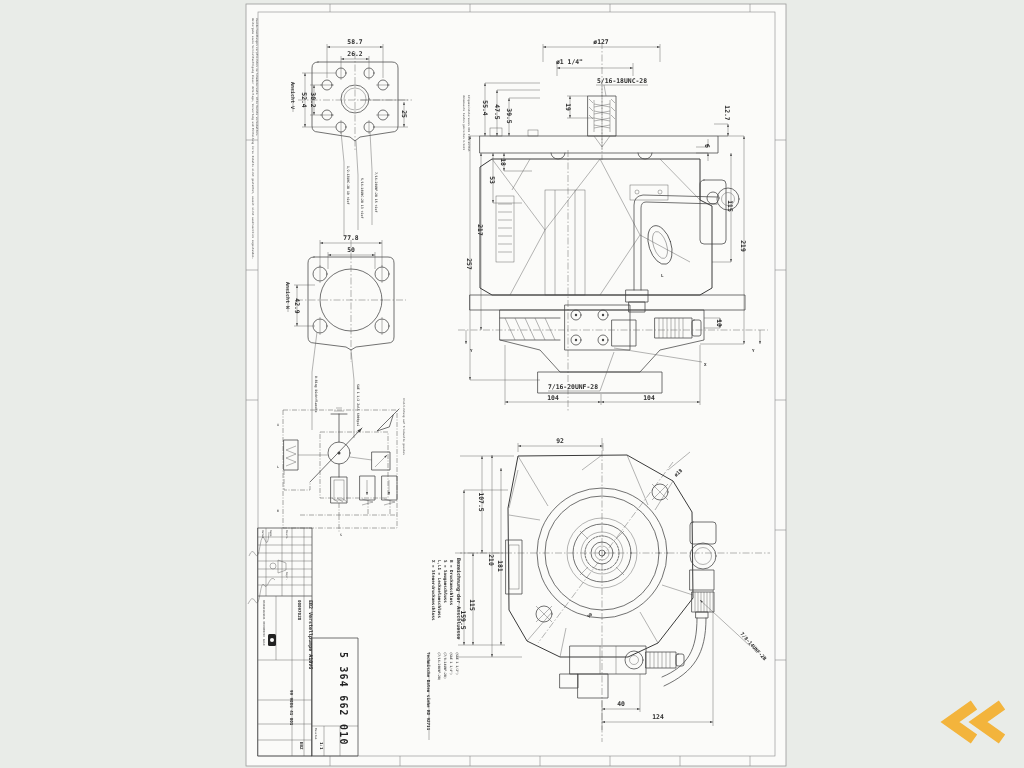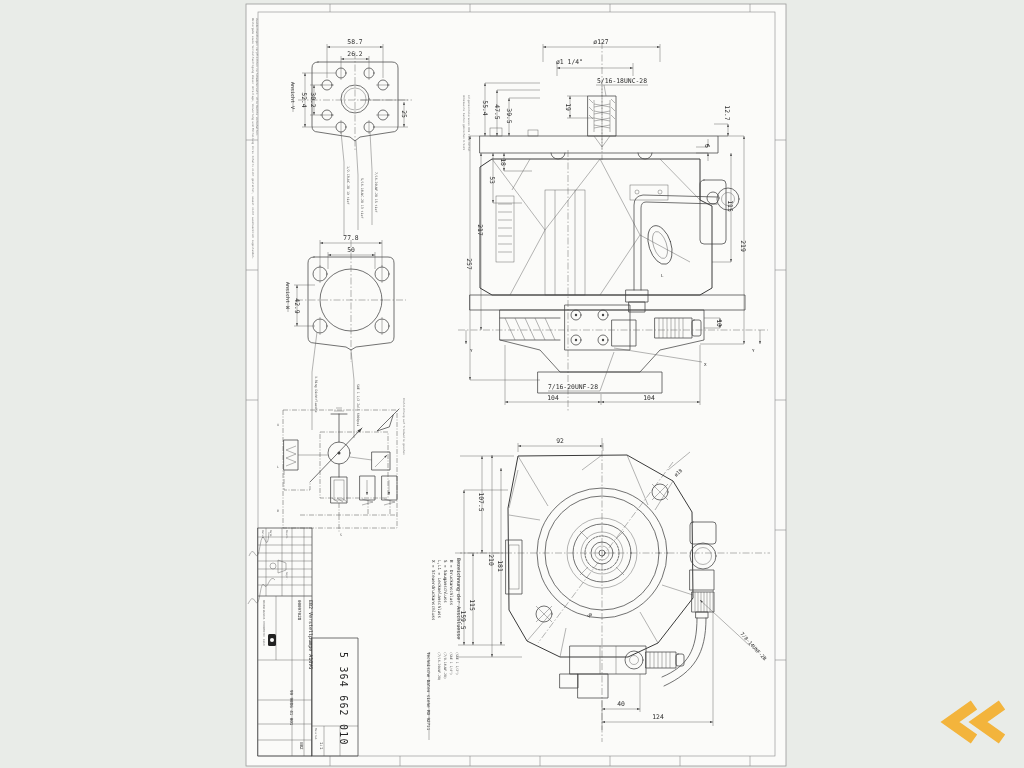--- a/index.html
+++ b/index.html
@@ -1,17 +1,17 @@
 <!DOCTYPE html>
 <html><head>
 <meta charset="utf-8">
 <style>
   html,body{margin:0;padding:0;background:#e9ece8;}
   #stage{position:relative;width:1024px;height:768px;background:#e9ece8;overflow:hidden;
-         font-family:"DejaVu Sans Mono","Liberation Mono",monospace;}
+         font-family:"DejaVu Sans Mono","Liberation Mono",monospace;font-weight:bold;}
   svg text{font-family:"DejaVu Sans Mono","Liberation Mono",monospace;fill:#2e2e2e;}
   .ln{stroke:#434343;stroke-width:0.75;fill:none;stroke-linejoin:round;stroke-linecap:round;}
   .lb{stroke:#3a3a3a;stroke-width:1.0;fill:none;stroke-linejoin:round;}
   .lt{stroke:#5a5a5a;stroke-width:0.45;fill:none;}
   .cl{stroke:#6a6a6a;stroke-width:0.5;fill:none;stroke-dasharray:7 2 1.5 2;}
   .dd{stroke:#5f5f5f;stroke-width:0.55;fill:none;stroke-dasharray:5 1.5 1 1.5;}
   .hz{stroke:#8a8a8a;stroke-width:0.6;fill:none;}
   .d7{font-size:6.4px;}
   .d5{font-size:5px;}
   .d4{font-size:4.2px;}

